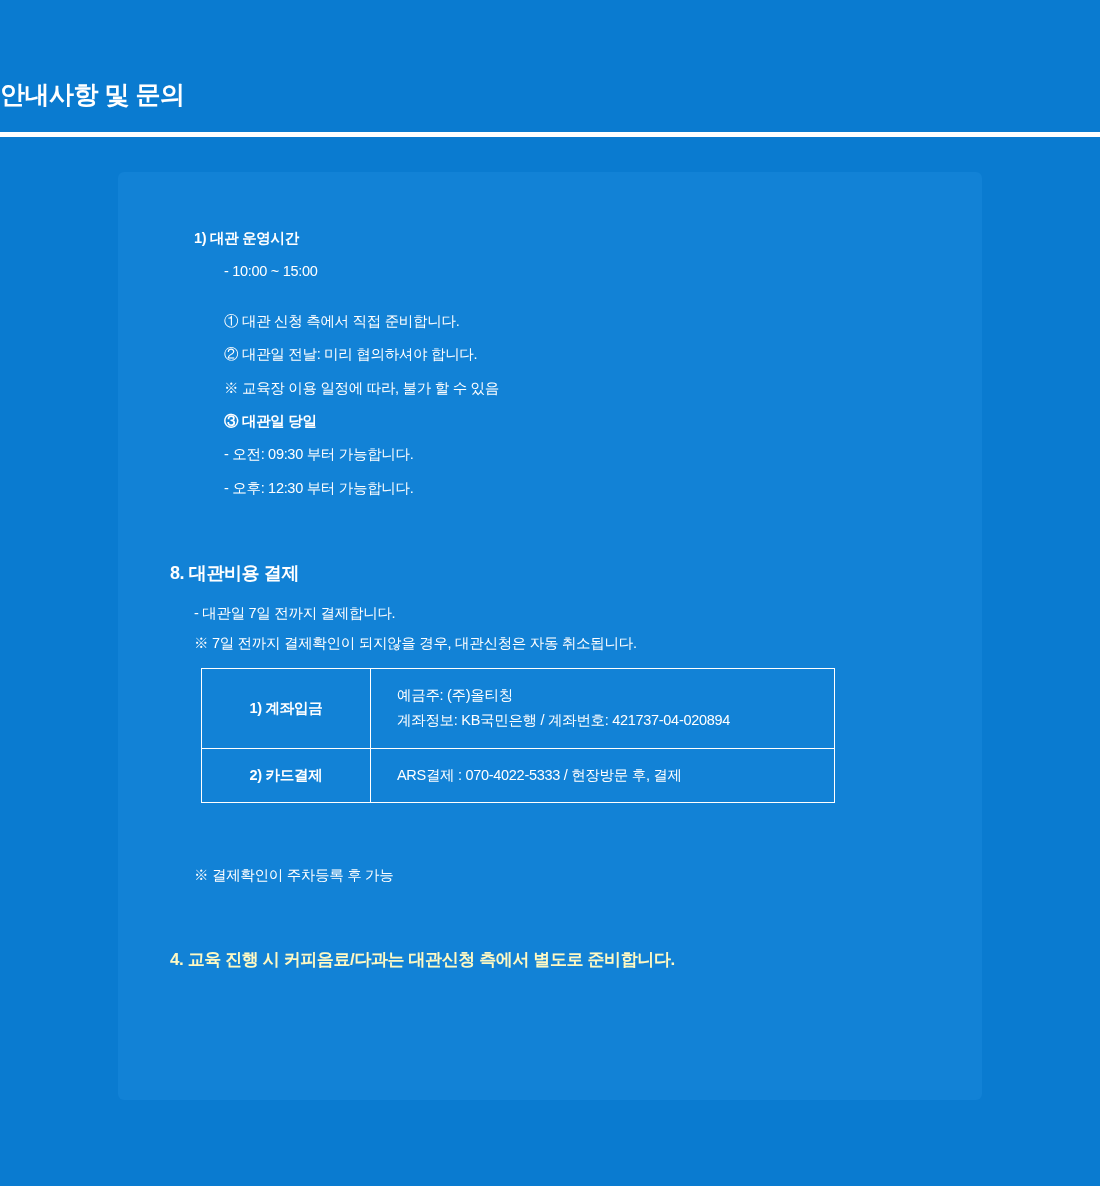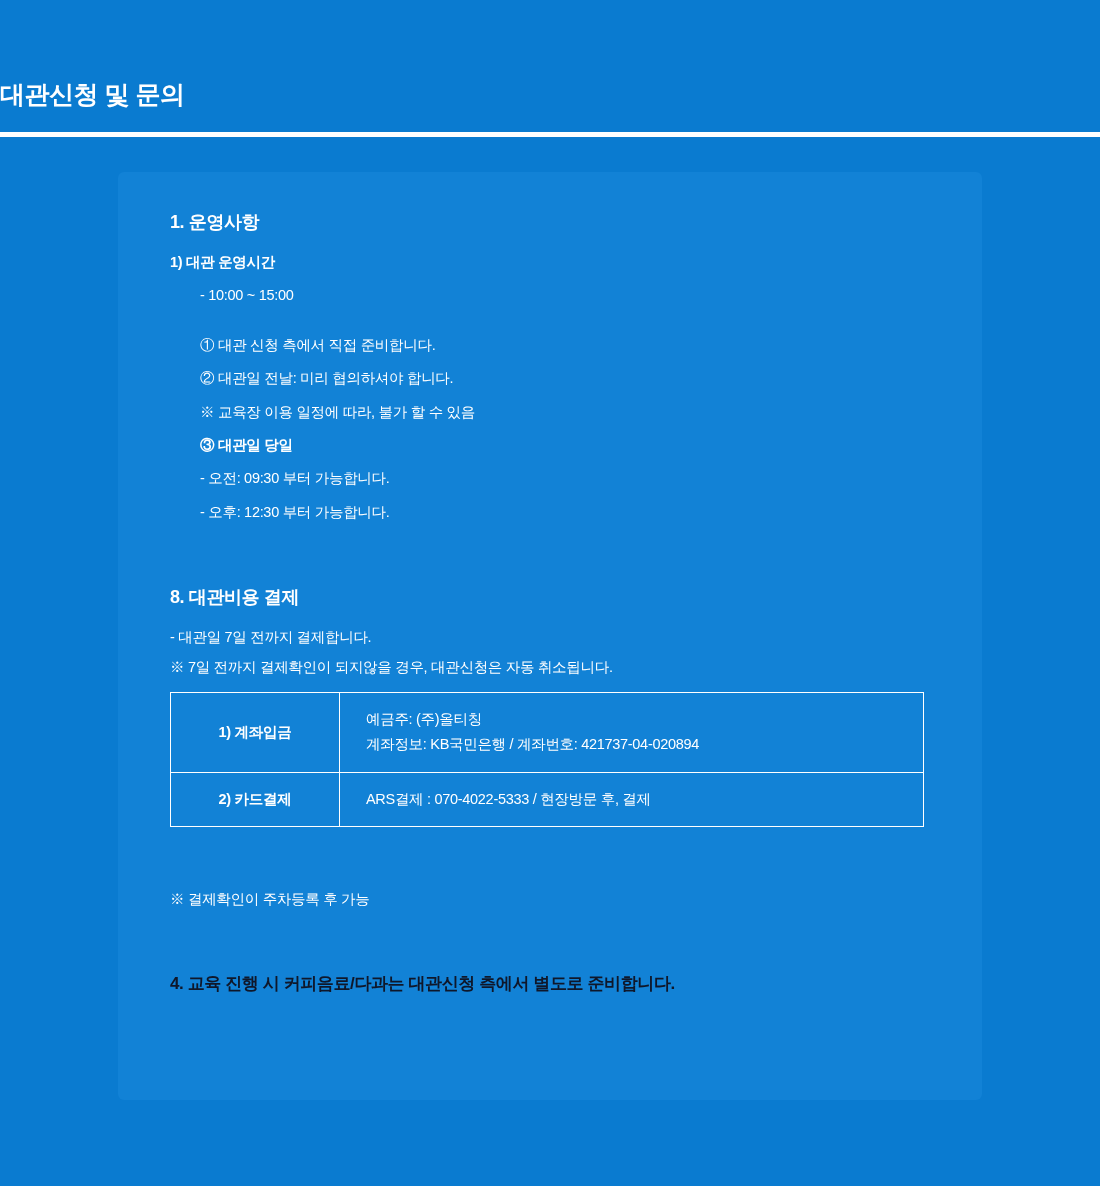--- a/index.html
+++ b/index.html
@@ -72,35 +72,37 @@
     font-weight: bold;
     letter-spacing: -0.4px;
     color: #ffffff;
   }
   .line {
     font-size: 14.5px;
     letter-spacing: -0.3px;
     color: #ffffff;
     line-height: 1.2;
     white-space: nowrap;
+    margin-left: 24px;
   }
   .line.bold { font-weight: bold; }
   .indent1 { padding-left: 30px; }
   .gap-12 { height: 12px; }
   .gap-16 { height: 16px; }
   .gap-20 { height: 20px; }
   .gap-32 { height: 32px; }
   .gap-44 { height: 44px; }
 
   
   .pay-table {
     border-collapse: collapse;
-    width: 754px;
+    width: 634px;
     margin-top: 16px;
     table-layout: fixed;
+    margin-left: 31px;
   }
   .pay-table td {
     border: 1px solid #ffffff;
     vertical-align: middle;
     color: #ffffff;
     font-size: 14.5px;
     letter-spacing: -0.3px;
   }
   .pay-label {
     width: 160px;
@@ -111,38 +113,37 @@
   .pay-value {
     padding: 14px 0 14px 26px;
     line-height: 1.75;
   }
   .pay-value div { white-space: nowrap; }
   .note { letter-spacing: -0.3px; }
   .footer-note {
     font-size: 17px;
     font-weight: bold;
     letter-spacing: -0.4px;
-    color: #0f172a;
+    color: #fef9c3;
     white-space: nowrap;
   }
 </style>
 </head>
 <body>
 
 <div class="page">
 
   <div class="header">
-    <div class="header-title">대관신청 및 문의</div>
+    <div class="header-title">안내사항 및 문의</div>
     <div class="header-rule"></div>
   </div>
 
   <div class="card">
     <div class="inner">
 
-      <h2 class="sec">1. 운영사항</h2>
       <div class="gap-20"></div>
       <div class="line bold">1) 대관 운영시간</div>
       <div class="gap-16"></div>
       <div class="line indent1">- 10:00 ~ 15:00</div>
       <div class="gap-16"></div>
       <div class="gap-16"></div>
       <div class="line indent1">① 대관 신청 측에서 직접 준비합니다.</div>
       <div class="gap-16"></div>
       <div class="line indent1">② 대관일 전날: 미리 협의하셔야 합니다.</div>
       <div class="gap-16"></div>

